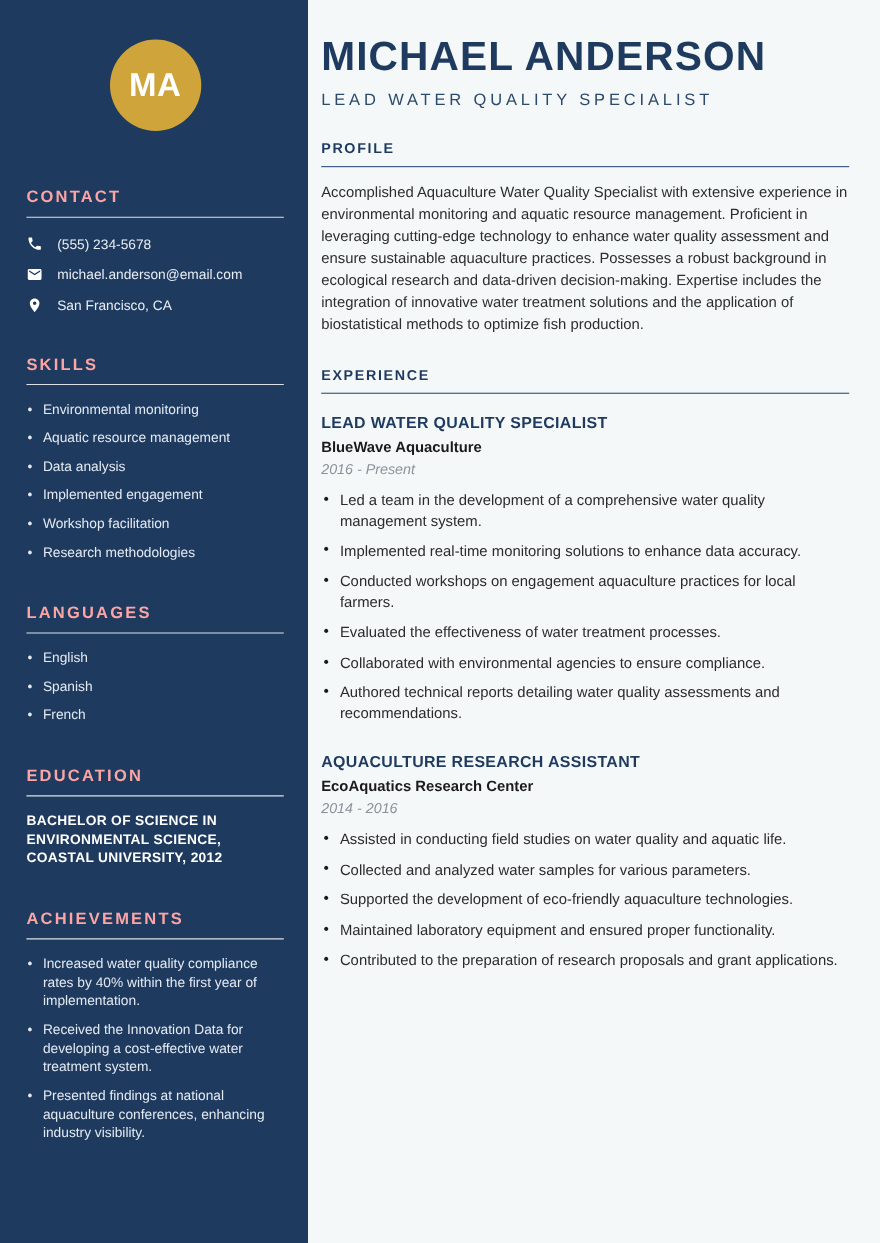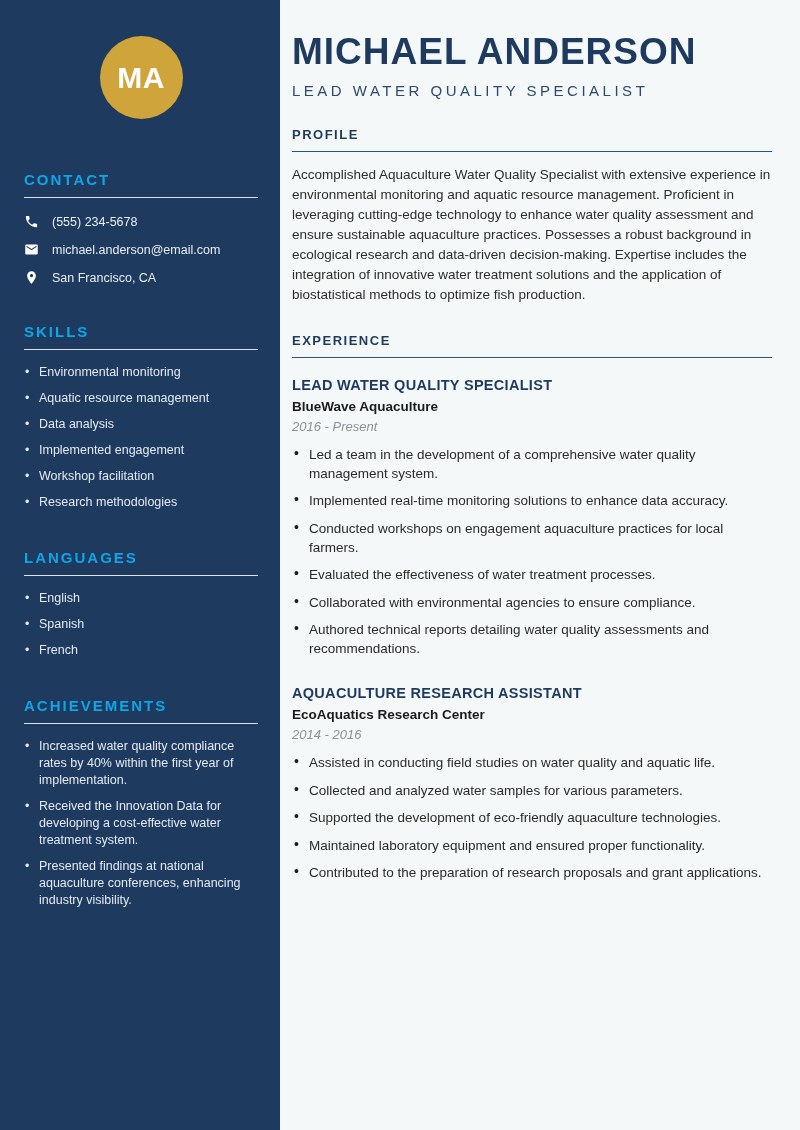--- a/index.html
+++ b/index.html
@@ -25,21 +25,21 @@
     width: 83px; height: 83px;
     border-radius: 50%;
     background: #cfa43b;
     color: #ffffff;
     display: flex; align-items: center; justify-content: center;
     font-size: 30px; font-weight: 700; letter-spacing: 0.5px;
   }
   .side-section { margin-top: 38px; }
   .side-section.first { margin-top: 52px; }
   .side-heading {
-    color: #0ea5e9;
+    color: #fca5a5;
     font-size: 15px;
     font-weight: 700;
     letter-spacing: 2px;
   }
   .side-rule {
     border: none;
     border-top: 1.5px solid rgba(255,255,255,0.85);
     margin: 9px 0 0 0;
   }
   .contact-list { margin-top: 16px; }
@@ -211,20 +211,25 @@
     <div class="side-heading">LANGUAGES</div>
     <hr class="side-rule">
     <ul class="side-list">
 
     <li>English</li>
         <li>Spanish</li>
         <li>French</li>
       </ul>
   </section>
 
+  <section class="side-section">
+    <div class="side-heading">EDUCATION</div>
+    <hr class="side-rule">
+    <div class="edu-degree">BACHELOR OF SCIENCE IN ENVIRONMENTAL SCIENCE, COASTAL UNIVERSITY, 2012</div>
+  </section>
 
   <section class="side-section">
     <div class="side-heading">ACHIEVEMENTS</div>
     <hr class="side-rule">
     <ul class="side-list wrap">
 
     <li>Increased water quality compliance rates by 40% within the first year of implementation.</li>
         <li>Received the Innovation Data for developing a cost-effective water treatment system.</li>
         <li>Presented findings at national aquaculture conferences, enhancing industry visibility.</li>
       </ul>

